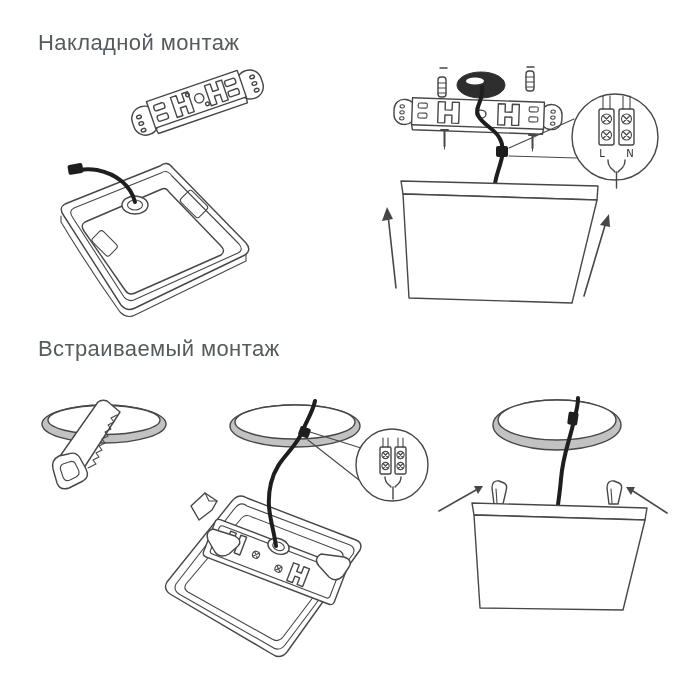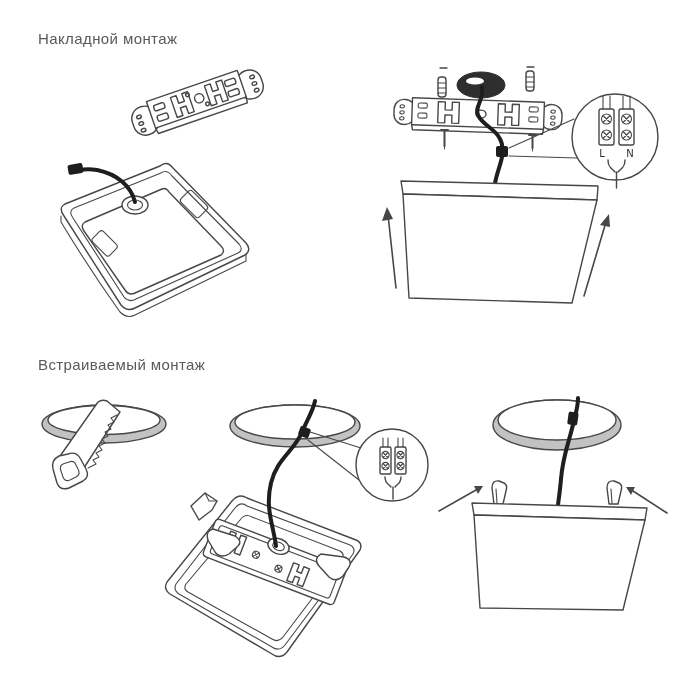--- a/index.html
+++ b/index.html
@@ -3,21 +3,21 @@
 <meta charset="utf-8">
 <style>
   html,body{margin:0;padding:0;}
   body{
     width:700px;height:700px;position:relative;overflow:hidden;
     background:#ffffff;
     font-family:"Liberation Sans", sans-serif;
   }
   .heading{
     position:absolute;
-    font-size:15px;
+    font-size:22px;
     letter-spacing:.4px;
     color:#555a5e;
     font-weight:400;
     white-space:nowrap;
   }
   .fig{position:absolute;}
   svg{overflow:visible;display:block;}
   .s{stroke:#474747;fill:none;stroke-width:1.4;stroke-linecap:round;stroke-linejoin:round;}
   .sw{stroke:#474747;fill:#ffffff;stroke-width:1.4;stroke-linecap:round;stroke-linejoin:round;}
   .thin{stroke-width:1.1;}
@@ -157,21 +157,21 @@
     <path class="arrow" d="M18,231 L10,158"></path>
     <path class="ah" d="M9,150 L4,164 L15,162 Z"></path>
   </g>
   <g>
     <path class="arrow" d="M206,239 L228,165"></path>
     <path class="ah" d="M231,157 L222,168 L232,170 Z"></path>
   </g>
 </svg>
 </div>
 
-<div class="heading" style="left:38px;top:356px;">Встраиваемый монтаж</div>
+<div class="heading" style="left:38px;top:336px;">Встраиваемый монтаж</div>
 
 <div class="fig" style="left:28px;top:396px;">
 <svg width="160" height="105" viewBox="0 0 160 105">
   <g>
     <ellipse class="rim" cx="76" cy="28" rx="62" ry="19"></ellipse>
     <ellipse class="sw" cx="76" cy="24" rx="56" ry="14.5"></ellipse>
   </g>
   <g>
     <path class="sw" d="M70,6 Q74,3 79,5 L92,16 L52,78 L30,63 Z"></path>
     <polyline class="s thin" points="89,19 83,22 86,26 80,29 83,33 77,36 80,40 74,43 77,47 71,50 74,54 68,57 71,61 65,64 68,68 60,72"></polyline>

